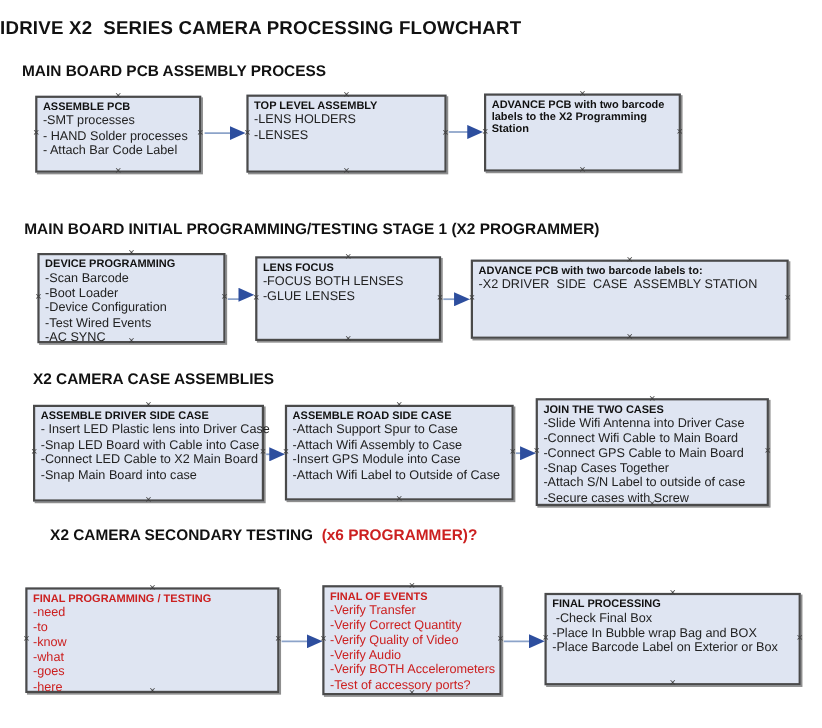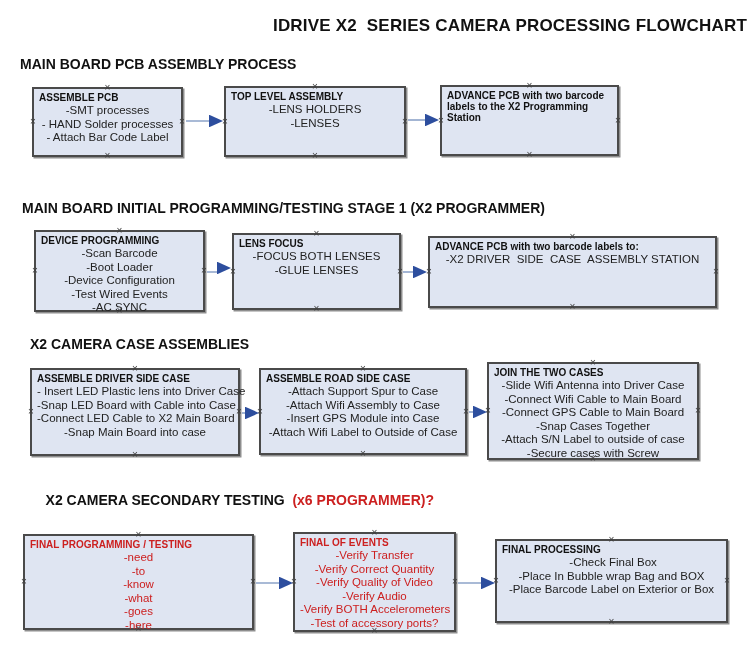--- a/index.html
+++ b/index.html
@@ -1,35 +1,35 @@
 <!DOCTYPE html>
 <html><head>
 <meta charset="utf-8">
 <style>
   html,body{margin:0;padding:0;background:#ffffff;}
   .canvas{
     position:relative;width:747px;height:662px;background:#ffffff;
     font-family:"Liberation Sans","DejaVu Sans",sans-serif;overflow:hidden;
   }
   .title{
-    position:absolute;left:0;top:16px;width:747px;text-align:right;
+    position:absolute;left:0;top:16px;width:747px;text-align:left;
     font-size:17px;font-weight:bold;color:#111;margin:0;white-space:pre;
     letter-spacing:0.2px;
   }
   .section-heading{
     position:absolute;font-size:14px;font-weight:bold;color:#111;white-space:pre;text-align:right;
   }
   .section-heading .red{color:#cc2020;}
   .box{
     position:absolute;background:#dfe5f2;border:2px solid #4a4a4a;
     box-shadow:1.5px 1.5px 0 #8e8e8e;box-sizing:border-box;
     padding:3px 5px 2px 5px;overflow:visible;
   }
   .box-title{font-size:10px;font-weight:bold;color:#111;line-height:1.12;}
-  .box-items{list-style:none;margin:1px 0 0 0;padding:0;text-align:center;}
+  .box-items{list-style:none;margin:1px 0 0 0;padding:0;}
   .box-items li{font-size:11.5px;color:#222;line-height:1.18;white-space:pre;}
   .red-box .box-title,.red-box .box-items li{color:#cc2020;}
   .handle{
     position:absolute;font-size:10px;line-height:10px;color:#3f3f3f;
     width:10px;height:10px;text-align:center;pointer-events:none;
   }
   .handle-top{top:-6px;left:50%;margin-left:-5px;}
   .handle-bottom{bottom:-6px;left:50%;margin-left:-5px;}
   .handle-left{left:-6px;top:50%;margin-top:-5px;}
   .handle-right{right:-6px;top:50%;margin-top:-5px;}
@@ -38,21 +38,21 @@
 </head>
 <body>
 
 <div class="canvas">
 
   <h1 class="title">IDRIVE X2  SERIES CAMERA PROCESSING FLOWCHART</h1>
 
   <div class="section-heading" style="left:20px;top:56px">MAIN BOARD PCB ASSEMBLY PROCESS</div>
   <div class="section-heading" style="left:22px;top:200px">MAIN BOARD INITIAL PROGRAMMING/TESTING STAGE 1 (X2 PROGRAMMER)</div>
   <div class="section-heading" style="left:30px;top:336px">X2 CAMERA CASE ASSEMBLIES</div>
-  <div class="section-heading" style="left:30px;top:476px">
+  <div class="section-heading" style="left:30px;top:462px">
     <span>X2 CAMERA SECONDARY TESTING </span><span class="red"> (x6 PROGRAMMER)?</span>
   </div>
 
   <div class="box" style="left:32px;top:87px;width:151px;height:70px">
     <div class="box-title">ASSEMBLE PCB</div>
     <ul class="box-items">
         <li>-SMT processes</li>
         <li>- HAND Solder processes</li>
         <li>- Attach Bar Code Label</li>
       </ul>

